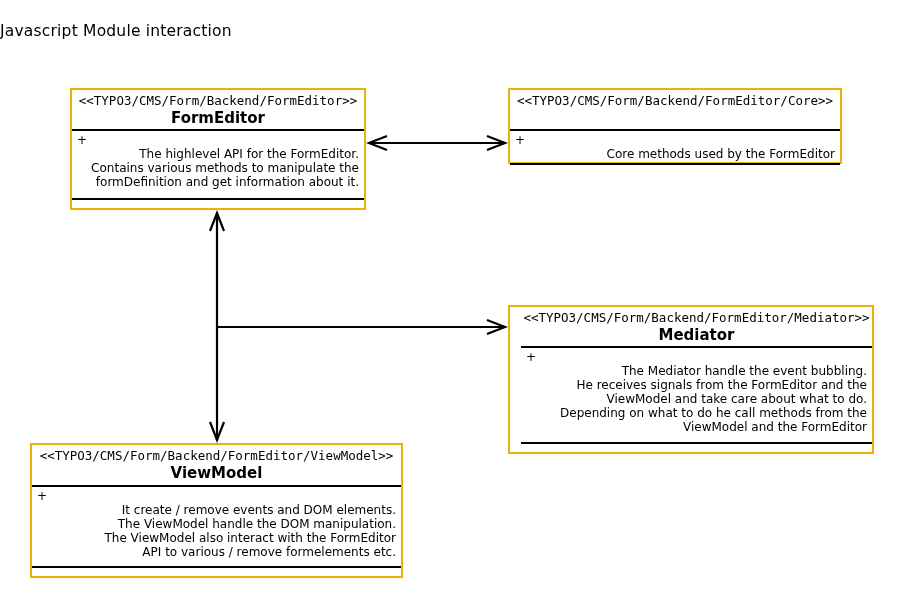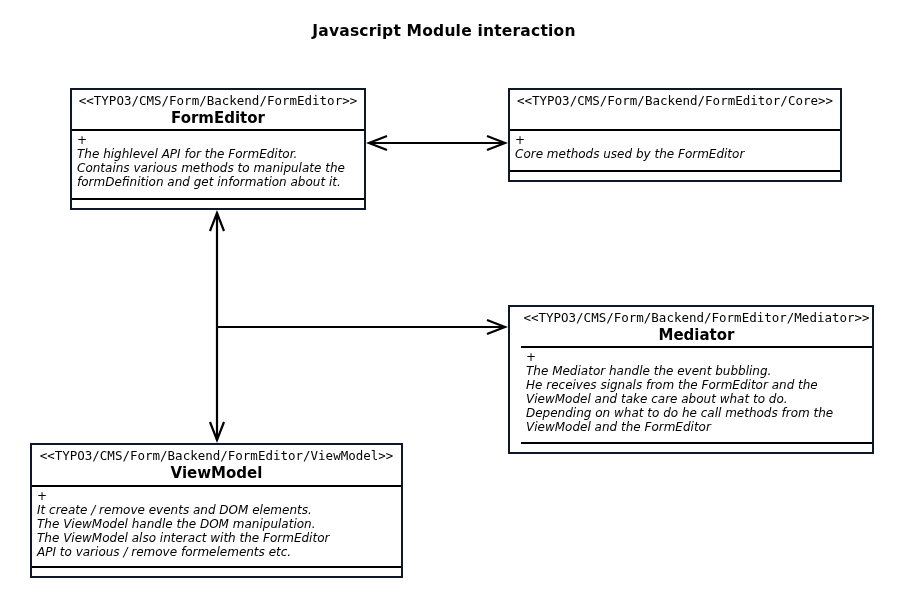--- a/index.html
+++ b/index.html
@@ -8,28 +8,27 @@
     position: relative;
     width: 900px; height: 600px;
     background: #ffffff;
     font-family: "DejaVu Sans", "Liberation Sans", sans-serif;
     color: #000000;
     overflow: hidden;
   }
   .diagram-title {
     position: absolute;
     top: 22px; left: 0; width: 888px;
-    text-align: center;
     font-size: 15.5px;
-    font-weight: bold;
+    font-weight: normal;
     letter-spacing: 0.2px;
   }
   .uml-class {
     position: absolute;
-    border: 2px solid #0f172a;
+    border: 2px solid #eab308;
     background: #ffffff;
     display: flex;
     flex-direction: column;
   }
   .uml-header {
     border-bottom: 2px solid #000000;
     text-align: center;
     padding-top: 3px;
     flex: 0 0 auto;
   }
@@ -49,32 +48,32 @@
     flex: 1 1 auto;
     padding: 2px 5px;
     font-size: 12px;
     line-height: 14px;
   }
   .uml-visibility {
     font-style: normal;
     line-height: 14px;
   }
   .desc-line {
-    font-style: italic;
     line-height: 14px;
     white-space: nowrap;
+    text-align: right;
   }
   .uml-footer {
     flex: 0 0 auto;
     height: 10px;
     border-top: 2px solid #000000;
     background: #ffffff;
   }
   #box-formeditor { left: 70px;  top: 88px;  width: 296px; height: 122px; }
-  #box-core       { left: 508px; top: 88px;  width: 334px; height: 94px;  }
+  #box-core       { left: 508px; top: 88px;  width: 334px; height: 76px;  }
   #box-mediator   { left: 508px; top: 305px; width: 366px; height: 149px; padding-left: 11px; }
   #box-viewmodel  { left: 30px;  top: 443px; width: 373px; height: 135px; }
   #box-formeditor .uml-header, #box-core .uml-header, #box-mediator .uml-header { height: 41px; }
   #box-viewmodel .uml-header { height: 42px; }
   svg.connectors {
     position: absolute;
     top: 0; left: 0;
     width: 900px; height: 600px;
     pointer-events: none;
   }

